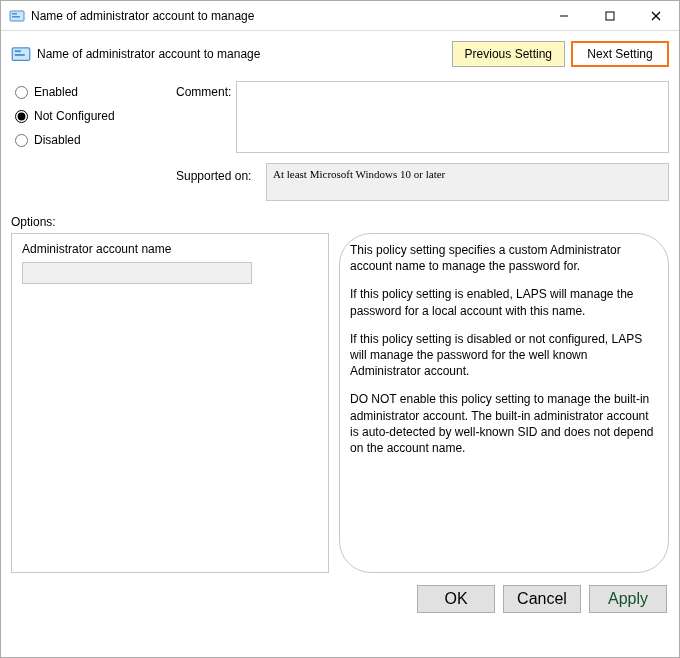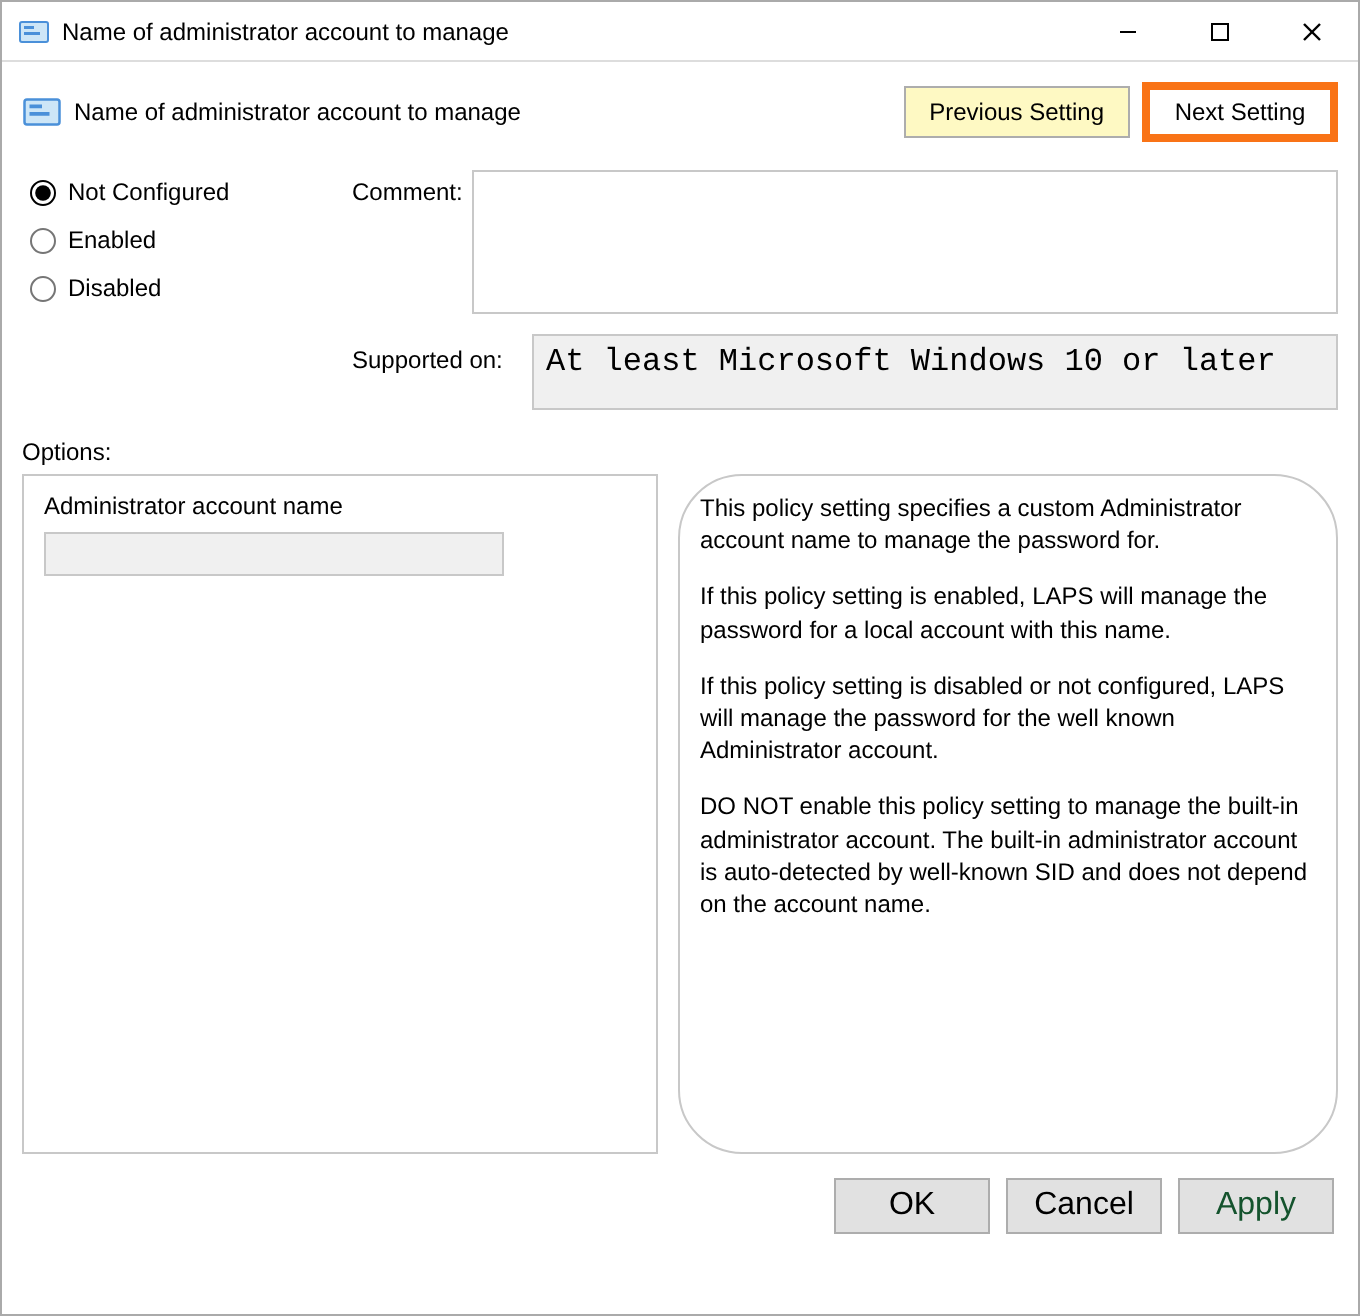--- a/index.html
+++ b/index.html
@@ -43,21 +43,21 @@
     padding: 5px 12px;
     font-size: 12px;
     margin-left: 6px;
     min-width: 98px;
     text-align: center;
     cursor: pointer;
     font-family: inherit;
   }
   .nav-btn.highlight {
     background: #fff;
-    border: 4px solid #f97316;
+    border: 2px solid #f97316;
     padding: 4px 11px;
   }
   .config-row {
     display: flex;
     padding: 4px 10px 0 10px;
   }
   .radio-col {
     width: 165px;
     padding-top: 4px;
   }
@@ -82,22 +82,22 @@
     display: flex;
     padding: 6px 10px 0 10px;
     align-items: flex-start;
   }
   textarea.supported {
     flex: 1;
     height: 38px;
     resize: none;
     border: 1px solid #c8c8c8;
     background: #f0f0f0;
-    font-family: Liberation Mono, monospace;
-    font-size: 16px;
+    font-family: Liberation Serif, serif;
+    font-size: 11px;
     padding: 4px 6px;
     overflow-y: scroll;
     color: #000;
   }
   .section-labels {
     display: flex;
     padding: 14px 10px 4px 10px;
   }
   .section-labels .left { width: 328px; }
   .section-labels .right { flex: 1; }
@@ -191,29 +191,29 @@
     </span>
     <span>Name of administrator account to manage</span>
   </div>
   <button class="nav-btn">Previous Setting</button>
   <button class="nav-btn highlight">Next Setting</button>
 </div>
 
 <div class="config-row">
   <div class="radio-col">
     <label class="radio-item">
+      <input type="radio" name="state" style="">
+      <span>Enabled</span>
+    </label>
+    <label class="radio-item">
       <input type="radio" name="state" checked="" style="">
       <span>Not Configured</span>
     </label>
     <label class="radio-item">
       <input type="radio" name="state" style="">
-      <span>Enabled</span>
-    </label>
-    <label class="radio-item">
-      <input type="radio" name="state" style="">
       <span>Disabled</span>
     </label>
   </div>
   <div style="flex:1; display:flex;">
     <div style="width:60px; padding-top:4px;">Comment:</div>
     <textarea class="comment" style=""></textarea>
   </div>
 </div>
 
 <div class="supported-row">

